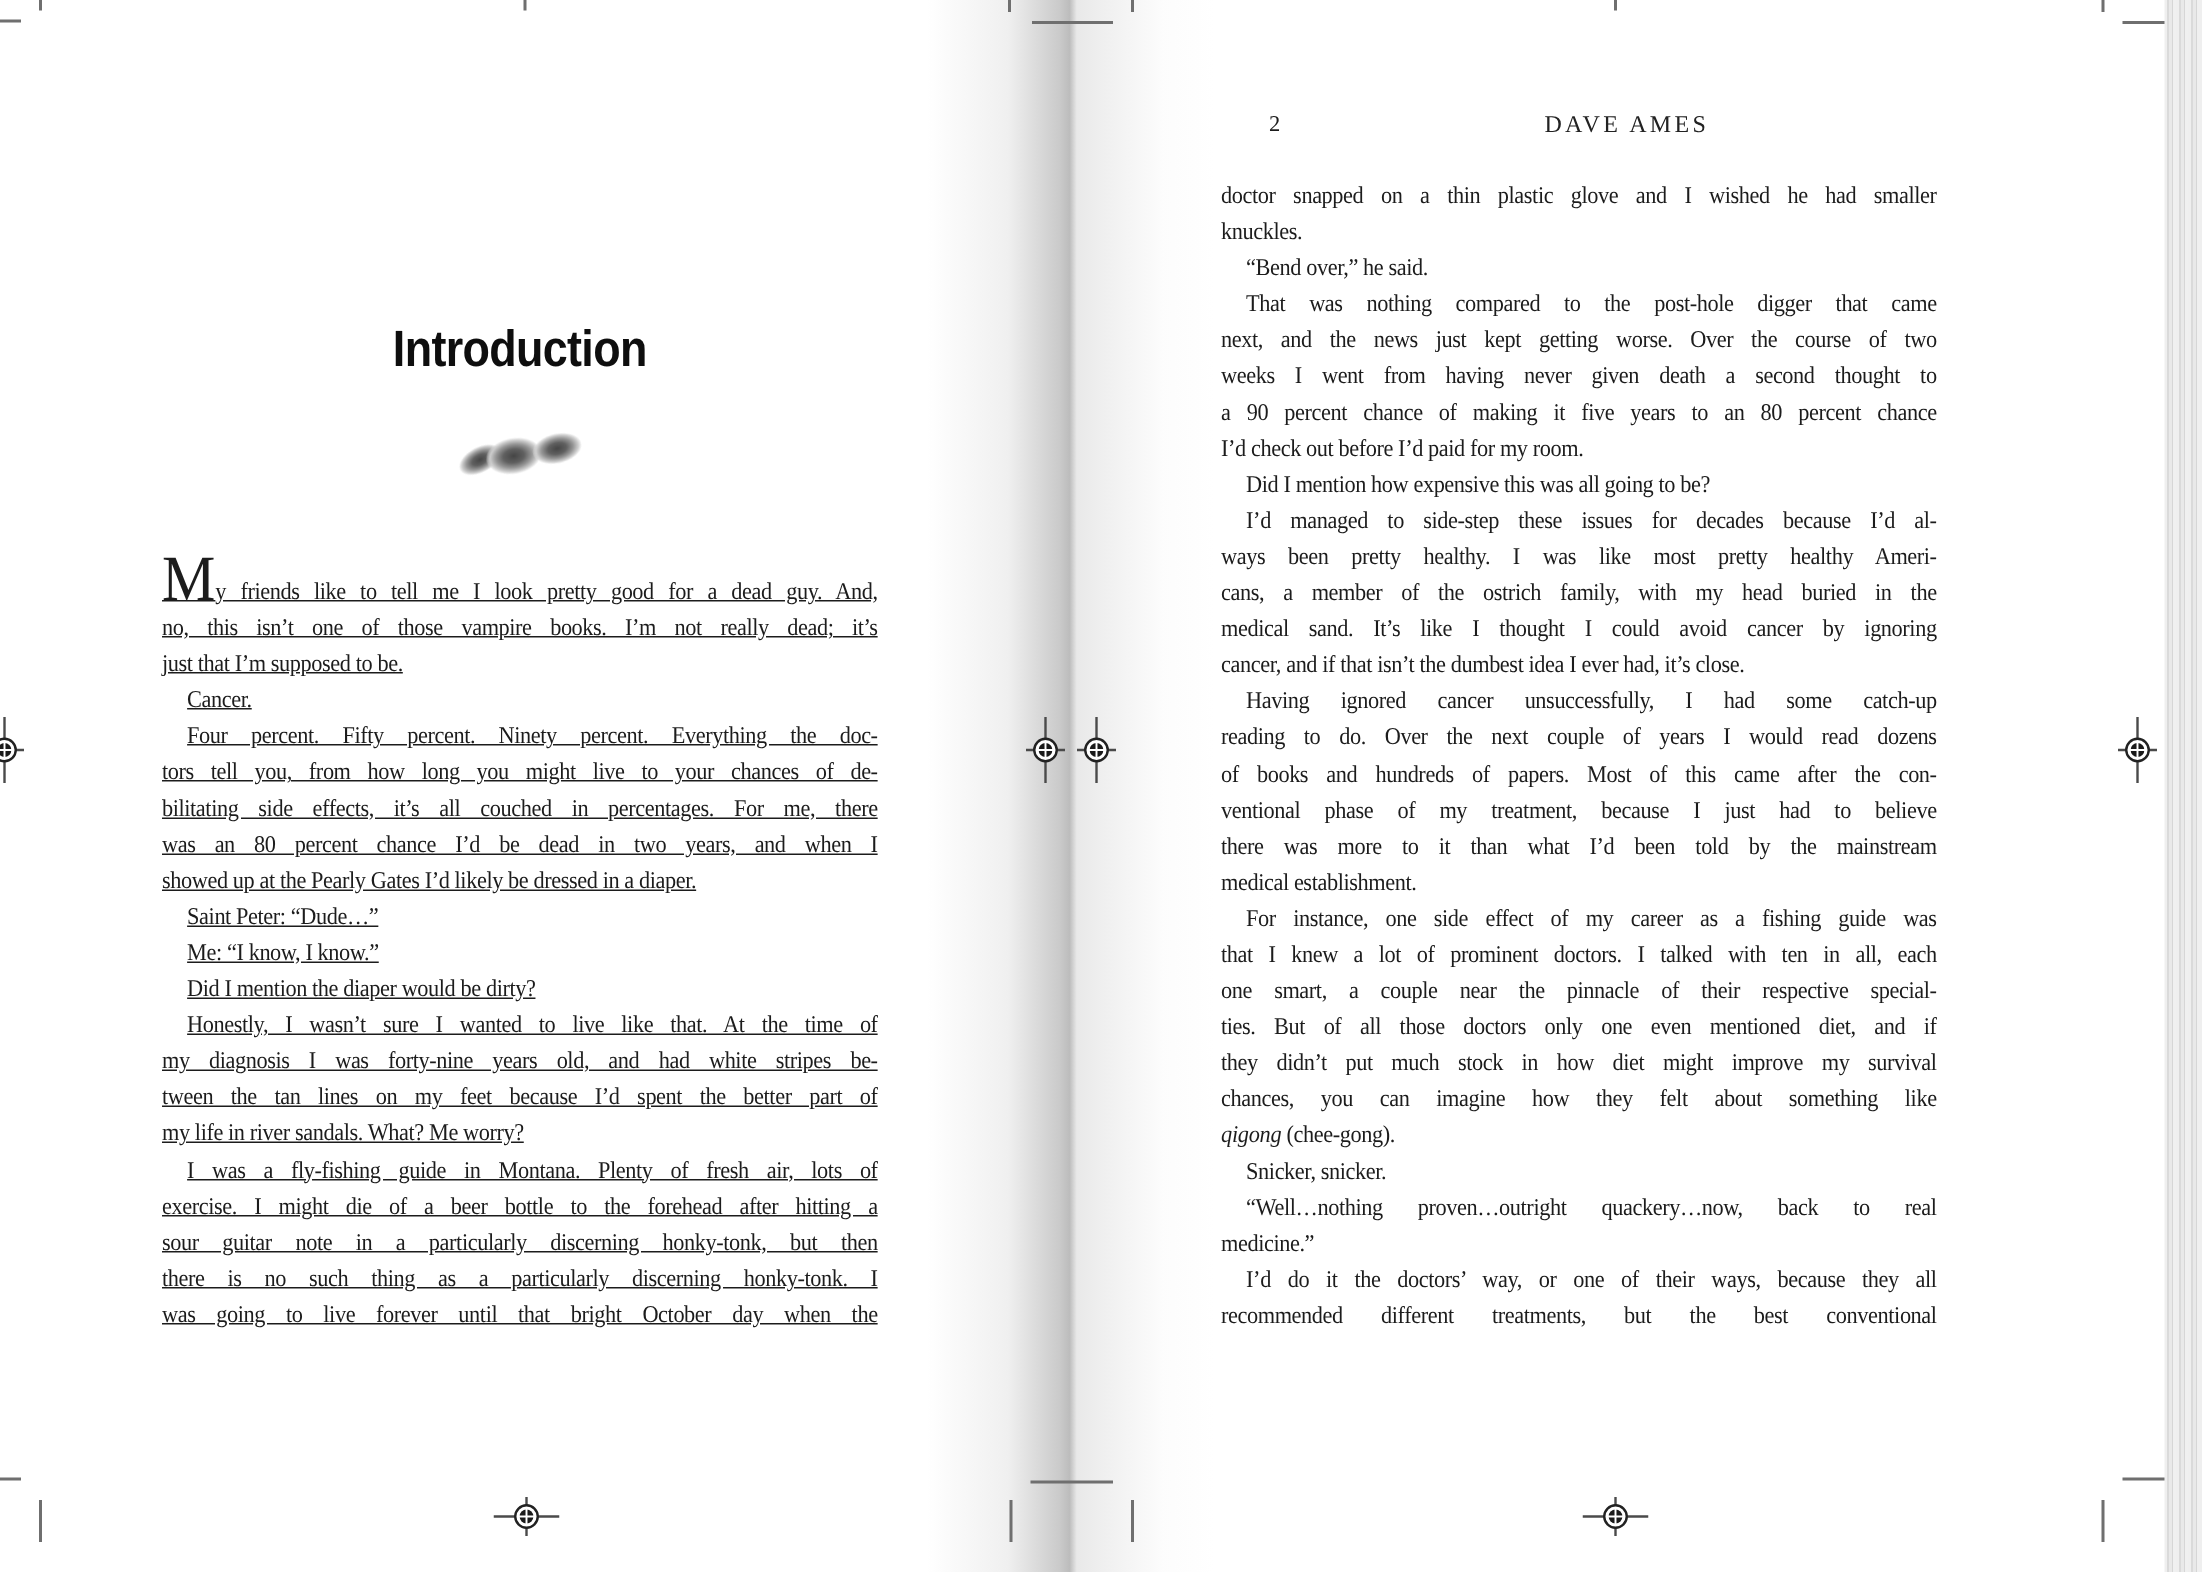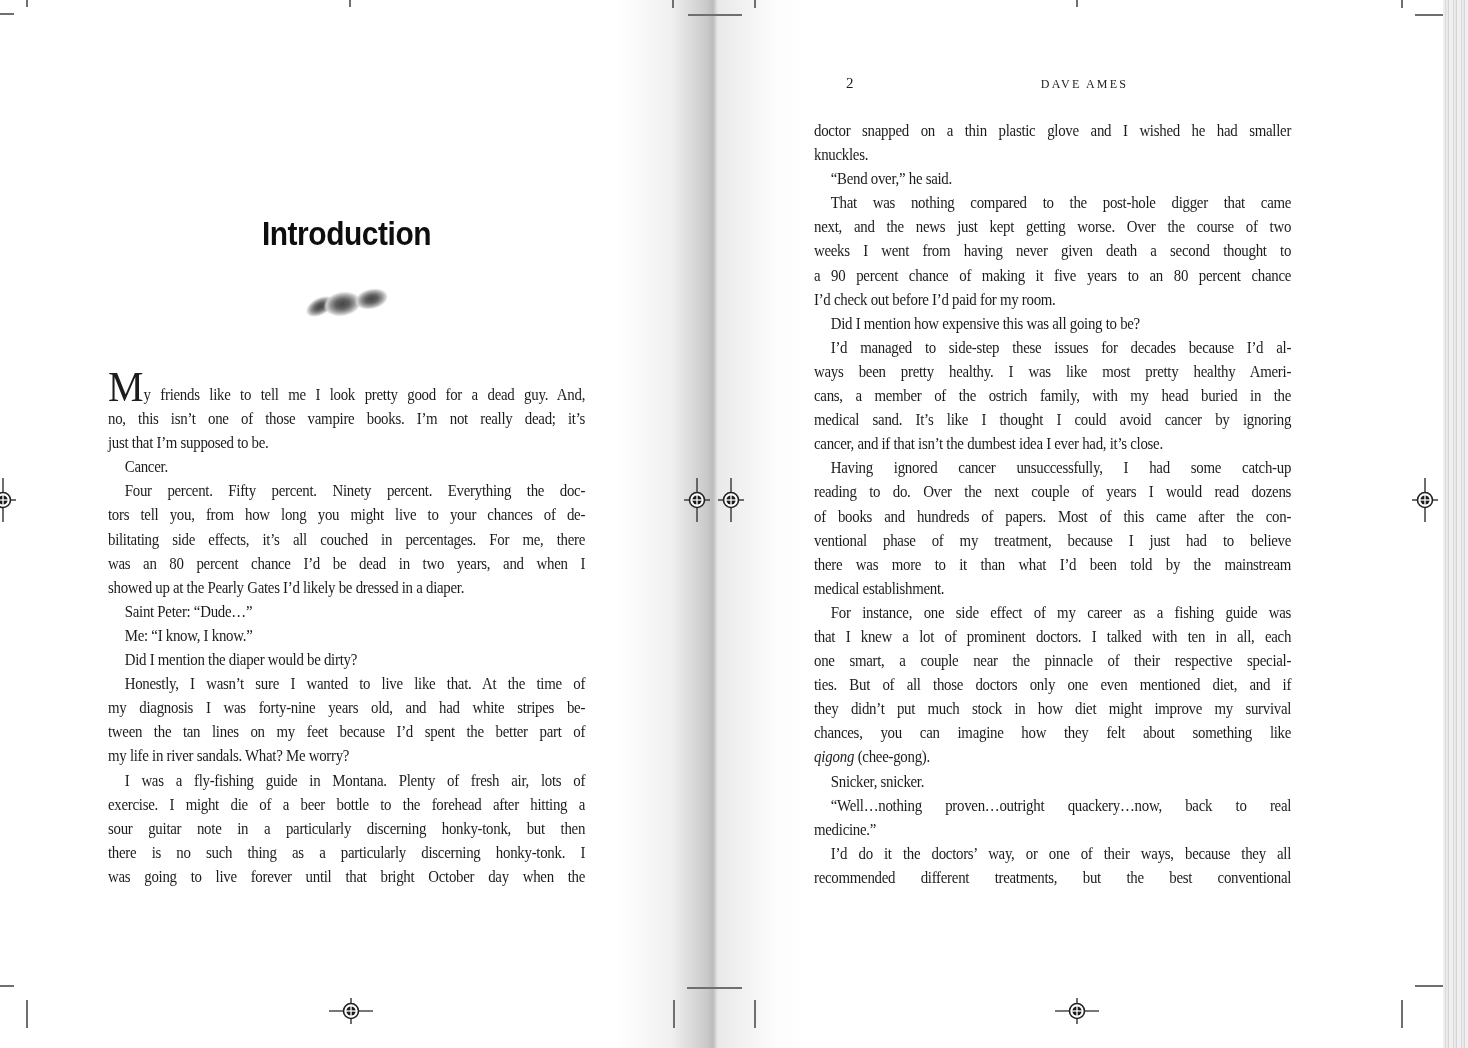--- a/index.html
+++ b/index.html
@@ -44,41 +44,41 @@
   .stone { position:absolute; border-radius:50%; filter:blur(0.4px);
     background:radial-gradient(closest-side, #454545 0%, #606060 38%, #969696 65%, #cdcdcd 86%, rgba(235,235,235,0.25) 100%);
   }
   .stone.s1 { left:0;  top:10px; width:30px; height:17px; transform:rotate(-28deg); }
   .stone.s2 { left:19px; top:4px;  width:37px; height:24px; transform:rotate(-10deg); }
   .stone.s3 { left:50px; top:1px;  width:33px; height:20px; transform:rotate(-13deg); }
   .body-text {
     position:absolute; width:513px;
     font-size:16px; line-height:24.1px; letter-spacing:-0.3px;
   }
-  #left-body  { left:108px; top:383px; }
+  #left-body  { left:108px; top:383px;text-decoration:underline; }
   #right-body { left:814px; top:119px; }
   .tline {
     text-align:justify; text-align-last:justify;
     transform:scaleX(0.93); transform-origin:0 50%;
     white-space:normal;
   }
   .tline.lastline { text-align-last:left; }
   .tline.indent { text-indent:18px; }
   .tline em { font-style:italic; letter-spacing:-0.2px; }
   .dropcap {
     font-size:43px; line-height:0; letter-spacing:0;
     position:relative; top:1px;
   }
   .folio {
     position:absolute; left:846px; top:73px; width:60px;
     font-size:15px; line-height:20px;
   }
   .running-head {
     position:absolute; left:846px; top:74px; width:477px;
-    text-align:center; font-size:12px; line-height:20px;
+    text-align:center; font-size:16px; line-height:20px;
     letter-spacing:2.2px; color:#222;
   }
 </style>
 </head>
 <body>
 
 <div class="canvas">
 
   <div class="gutter"></div>
   <div class="fore-edge"></div>

